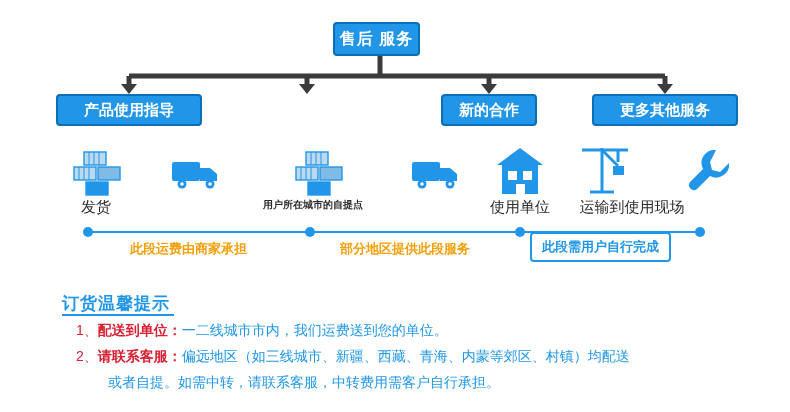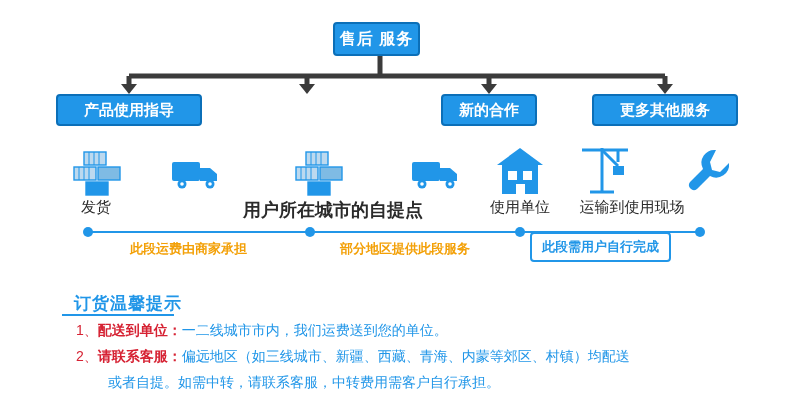--- a/index.html
+++ b/index.html
@@ -74,21 +74,21 @@
     position: absolute;
     text-align: center;
   }
   .icon-label {
     color: #2b2b2b;
     font-size: 15px;
     white-space: nowrap;
   }
   .icon-label.bold {
     font-weight: bold;
-    font-size: 18px;
+    font-size: 10px;
   }
 
   
   .caption {
     position: absolute;
     font-size: 13px;
     font-weight: bold;
     white-space: nowrap;
   }
   .caption.orange { color: #f3a007; }
@@ -101,21 +101,20 @@
 
   
   .notes-title {
     position: absolute;
     left: 62px;
     top: 292px;
     font-size: 17px;
     font-weight: bold;
     color: #2196e8;
     letter-spacing: 1px;
-    margin-left: 12px;
   }
   .notes-underline {
     position: absolute;
     left: 62px;
     top: 314px;
     width: 112px;
     height: 2px;
     background: #2196e8;
   }
   .note-row {

